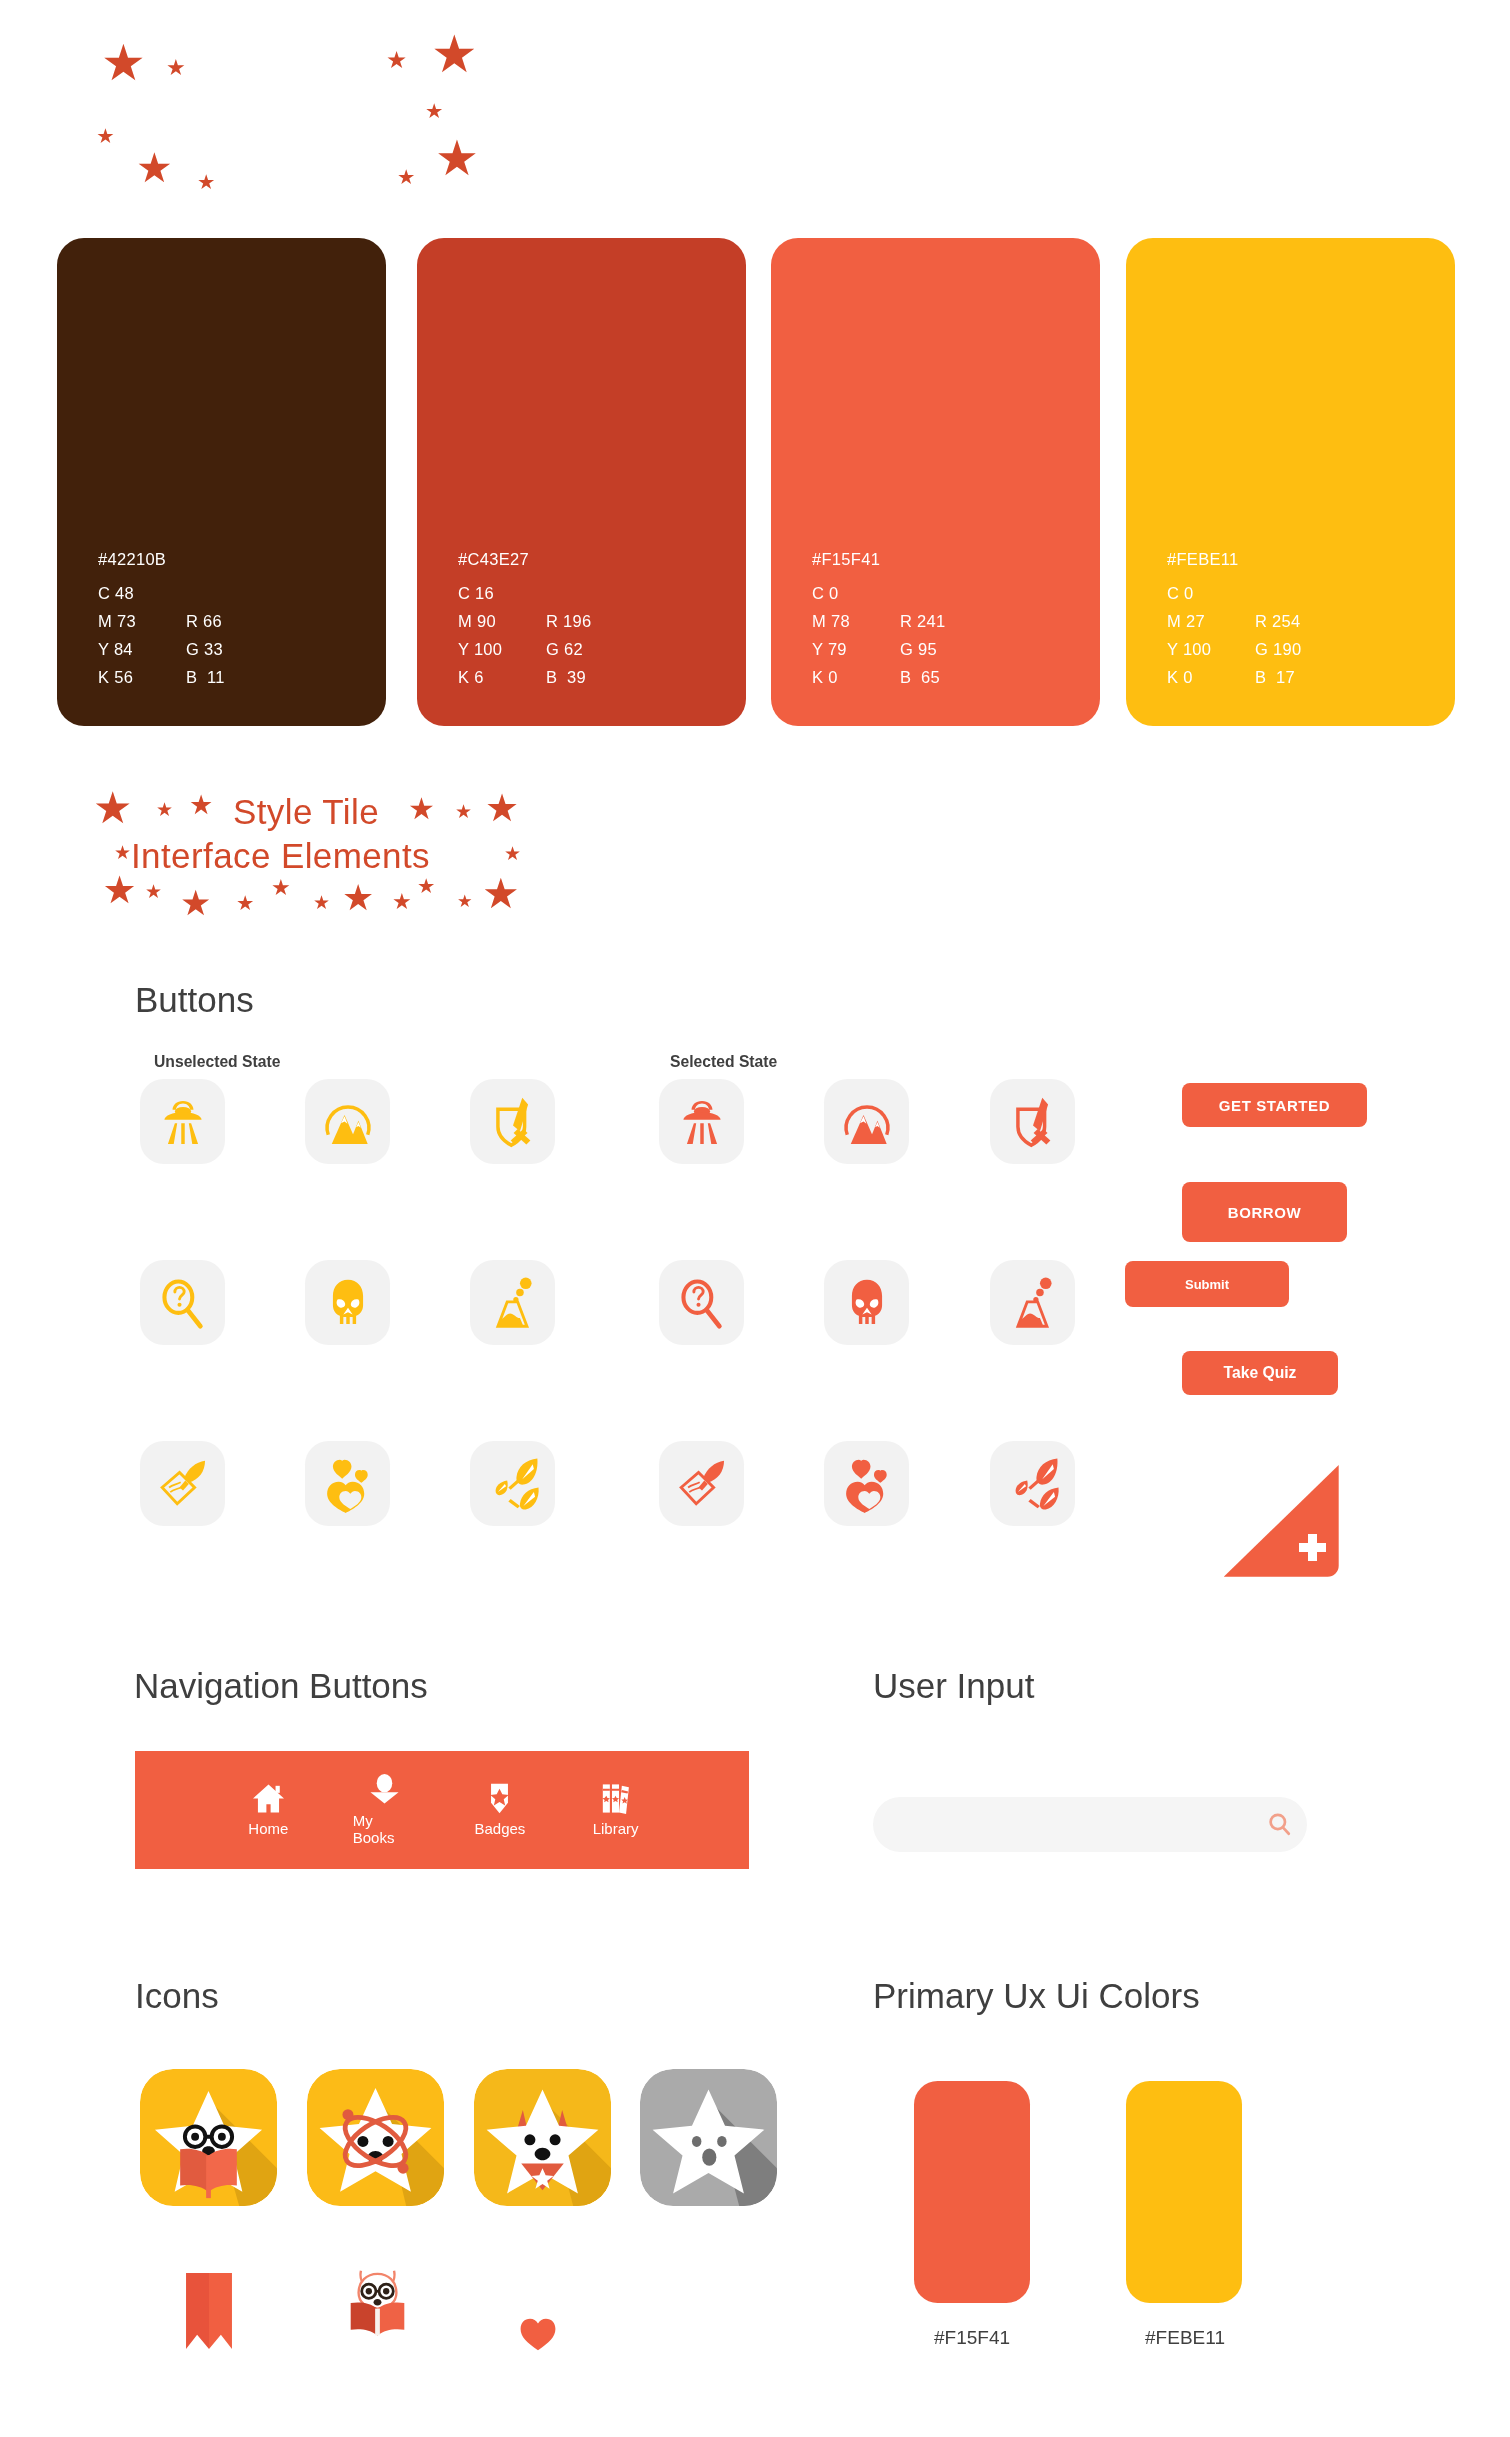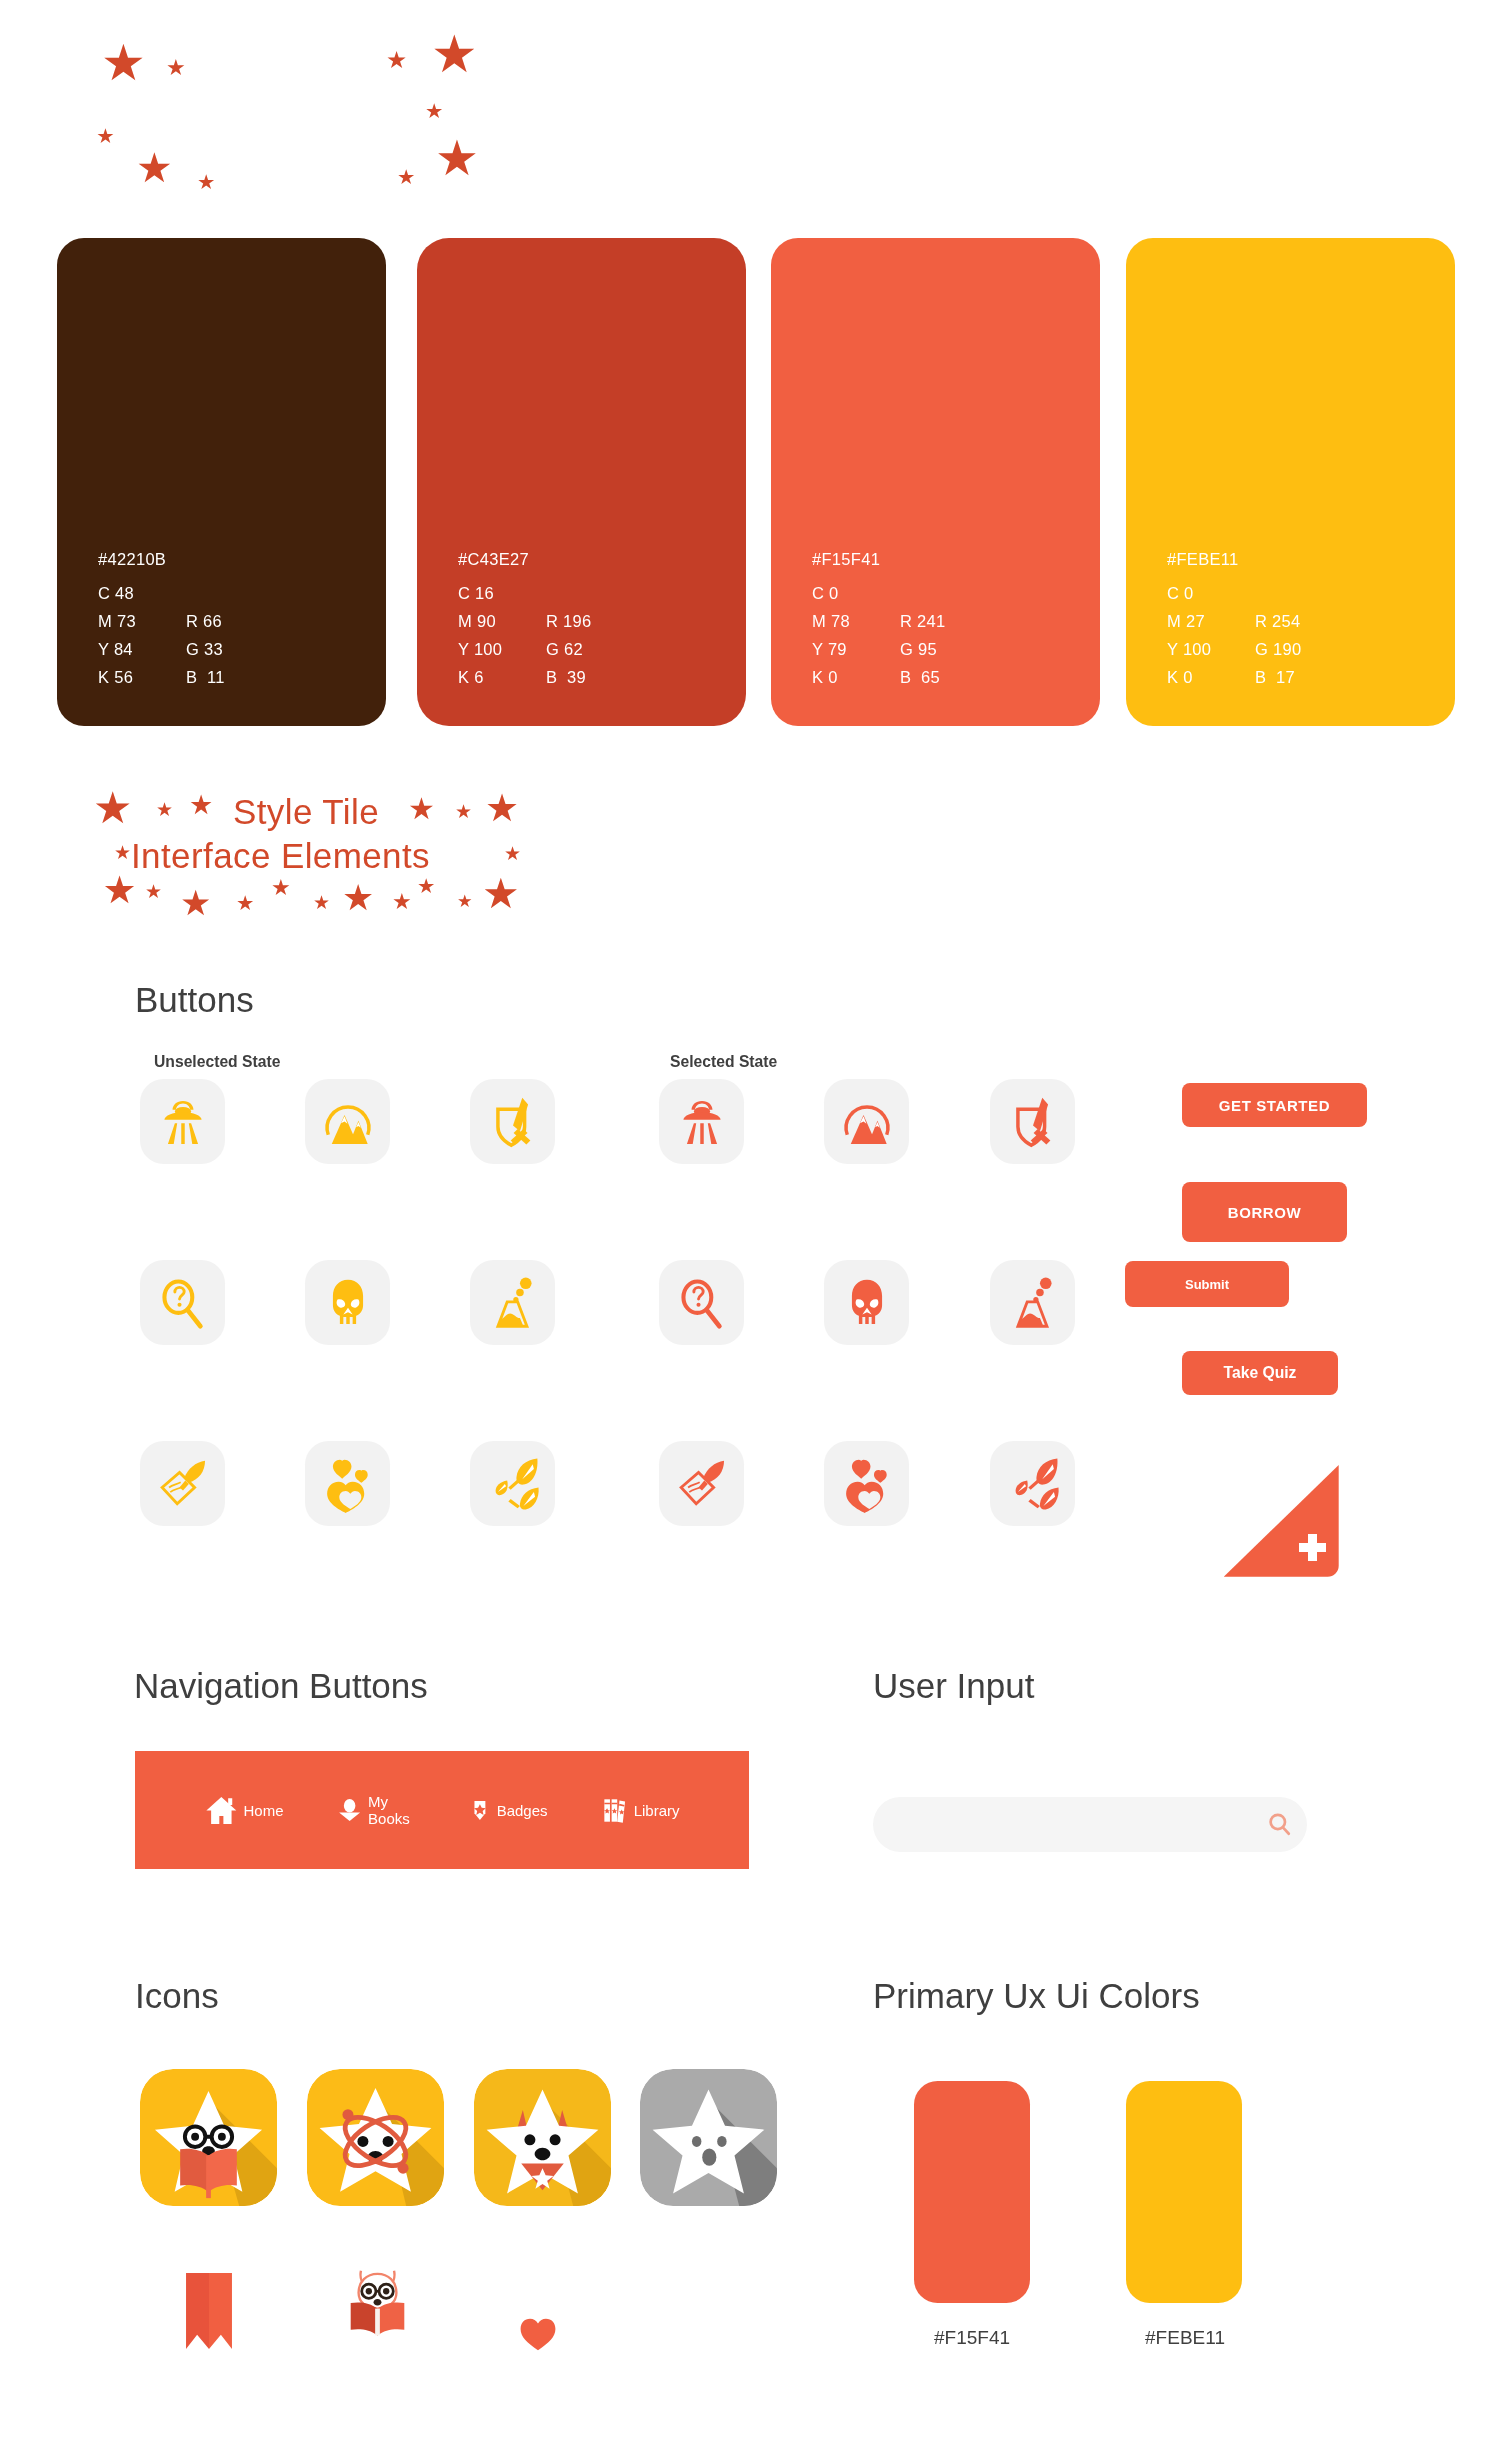--- a/index.html
+++ b/index.html
@@ -112,21 +112,21 @@
     width: 614px; height: 118px;
     background: #f15f41;
     display: flex;
     align-items: center;
     justify-content: center;
     gap: 53px;
     padding-left: 102px;
     padding-right: 102px;
   }
   .nav-item {
-    display: flex; align-items: center;
+    display: flex; flex-direction: column; align-items: center;
     gap: 6.3px; cursor: pointer; width: 79px;
   }
   .nav-item svg { width: 35px; height: 31px; display: block; }
   .nav-label {
     color: #ffffff; font-size: 15px;
     font-family: "Liberation Sans", sans-serif;
   }
 
   
   .search-box {
@@ -190,21 +190,21 @@
 <div class="swatch" style="left:57px; top:238px; width:329px; height:488px; background:#42210B;">
   <div class="meta">
     <span class="hex">#42210B</span>
     <span class="rowline"><span class="k">C 48</span></span>
     <span class="rowline"><span class="k">M 73</span><span>R 66</span></span>
     <span class="rowline"><span class="k">Y 84</span><span>G 33</span></span>
     <span class="rowline"><span class="k">K 56</span><span>B  11</span></span>
   </div>
 </div>
 
-<div class="swatch" style="left:417px; top:238px; width:329px; height:488px; background:#C43E27;border-radius:32px;">
+<div class="swatch" style="left:417px; top:238px; width:329px; height:488px; background:#C43E27;">
   <div class="meta">
     <span class="hex">#C43E27</span>
     <span class="rowline"><span class="k">C 16</span></span>
     <span class="rowline"><span class="k">M 90</span><span>R 196</span></span>
     <span class="rowline"><span class="k">Y 100</span><span>G 62</span></span>
     <span class="rowline"><span class="k">K 6</span><span>B  39</span></span>
   </div>
 </div>
 
 <div class="swatch" style="left:771px; top:238px; width:329px; height:488px; background:#F15F41;">

